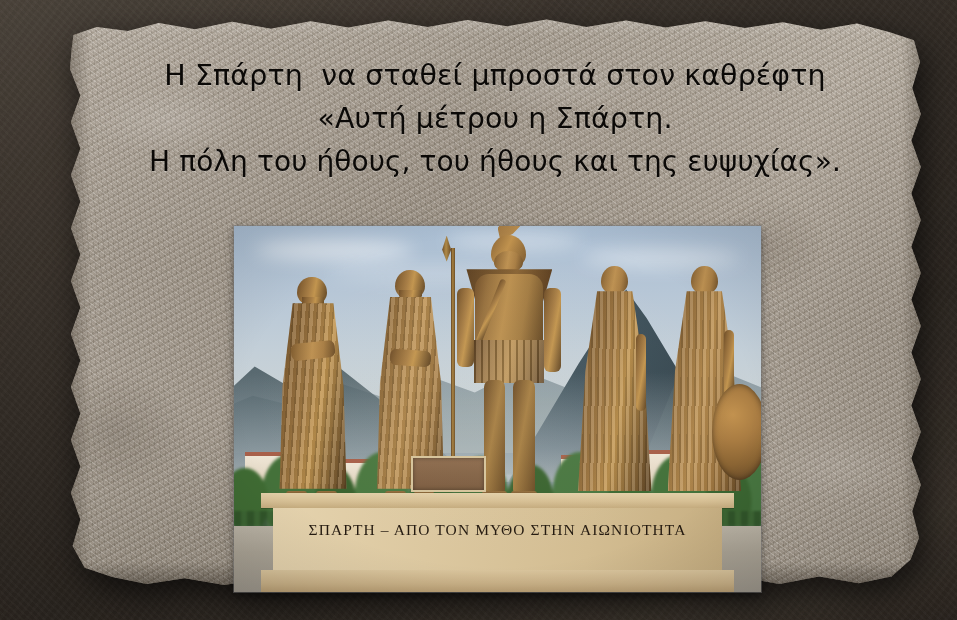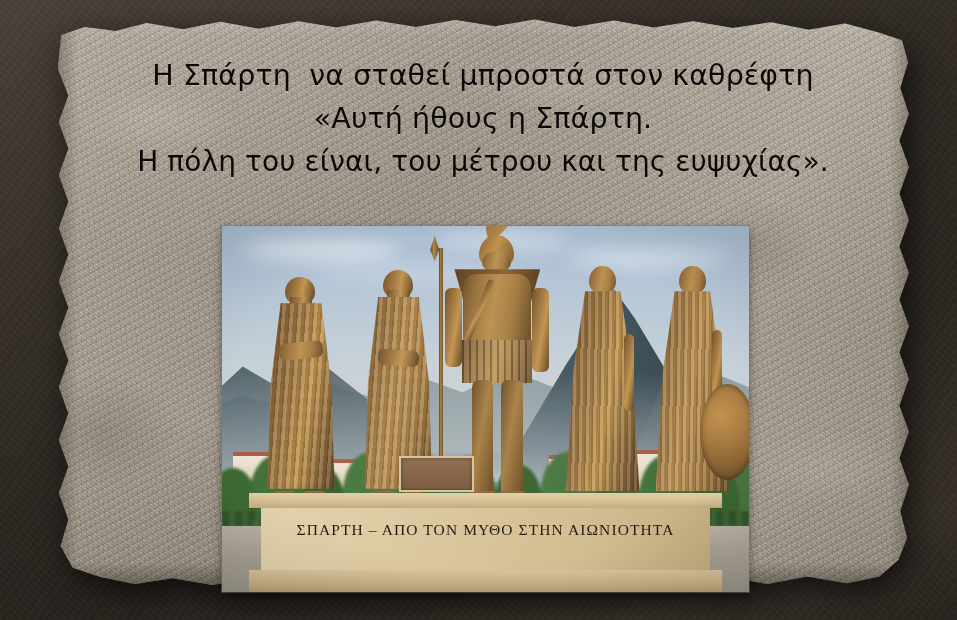--- a/index.html
+++ b/index.html
@@ -38,21 +38,21 @@
     background:
       repeating-linear-gradient(43deg, rgba(255,255,255,0.030) 0px, rgba(255,255,255,0.030) 2px, rgba(0,0,0,0.035) 2px, rgba(0,0,0,0.035) 5px),
       repeating-linear-gradient(127deg, rgba(255,255,255,0.022) 0px, rgba(255,255,255,0.022) 3px, rgba(0,0,0,0.03) 3px, rgba(0,0,0,0.03) 7px),
       radial-gradient(circle at 20% 80%, rgba(0,0,0,0.35), transparent 60%),
       radial-gradient(circle at 85% 20%, rgba(0,0,0,0.3), transparent 55%);
   }
 
   
   .slab-wrap {
     position: absolute;
-    left: 52px;
+    left: 64px;
     top: 16px;
     width: 862px;
     height: 576px;
     filter: drop-shadow(6px 10px 16px rgba(0,0,0,0.65));
   }
   .slab {
     position: absolute;
     inset: 0;
     background:
       linear-gradient(118deg, rgba(255,255,255,0.10) 0%, rgba(0,0,0,0.06) 40%, rgba(255,255,255,0.07) 70%, rgba(0,0,0,0.10) 100%),
@@ -395,22 +395,22 @@
           1.0% 92.0%, 1.9% 87.4%, 0.8% 82.8%, 1.9% 78.2%, 0.8% 73.6%, 1.9% 69.0%, 0.8% 64.4%,
           1.9% 59.8%, 0.8% 55.2%, 1.9% 50.6%, 0.8% 46.0%, 1.9% 41.4%, 0.8% 36.8%, 1.9% 32.2%,
           0.8% 27.6%, 1.9% 23.0%, 0.8% 18.4%, 1.9% 13.8%, 0.7% 9.2%, 0.9% 5.6%)">
     <div class="slab"></div>
     <div class="slab-grain"></div>
     <div class="slab-mottle"></div>
     <div class="slab-edgeshade"></div>
 
     <div class="quote">
       <span class="ln l1">Η Σπάρτη  να σταθεί μπροστά στον καθρέφτη</span>
-      <span class="ln l3">«Αυτή ήθους η Σπάρτη.</span>
-      <span class="ln l4">Η πόλη του είναι, του μέτρου και της ευψυχίας».</span>
+      <span class="ln l3">«Αυτή μέτρου η Σπάρτη.</span>
+      <span class="ln l4">Η πόλη του ήθους, του ήθους και της ευψυχίας».</span>
     </div>
 
     <div class="photo">
 
       <div class="sky">
         <div class="cloud c1"></div>
         <div class="cloud c2"></div>
         <div class="cloud c3"></div>
         <div class="cloud c4"></div>
       </div>

